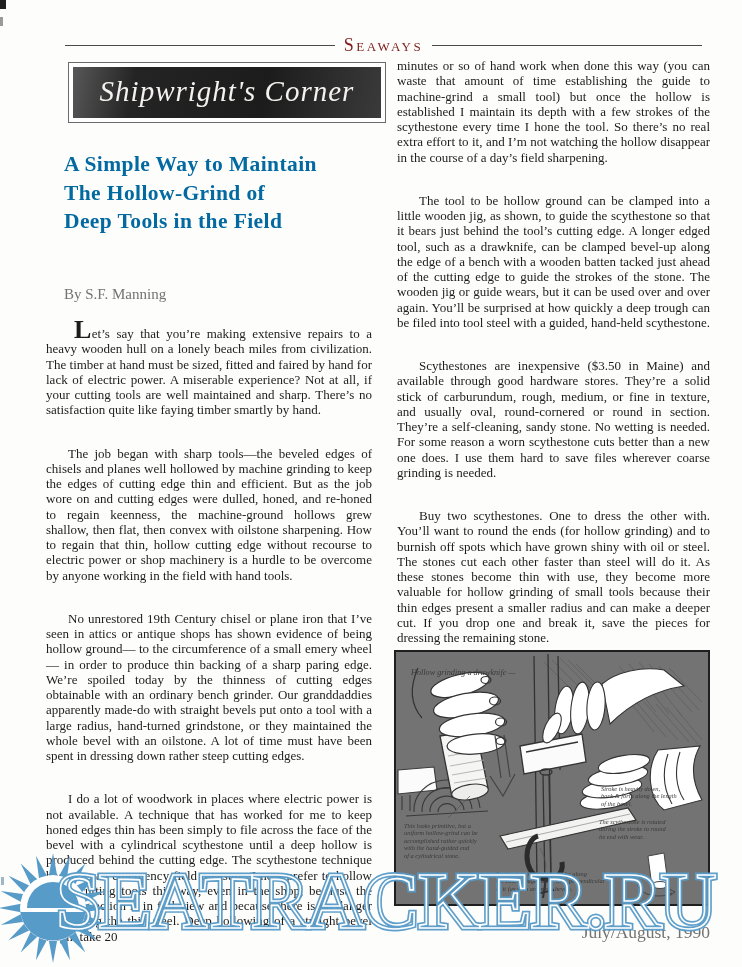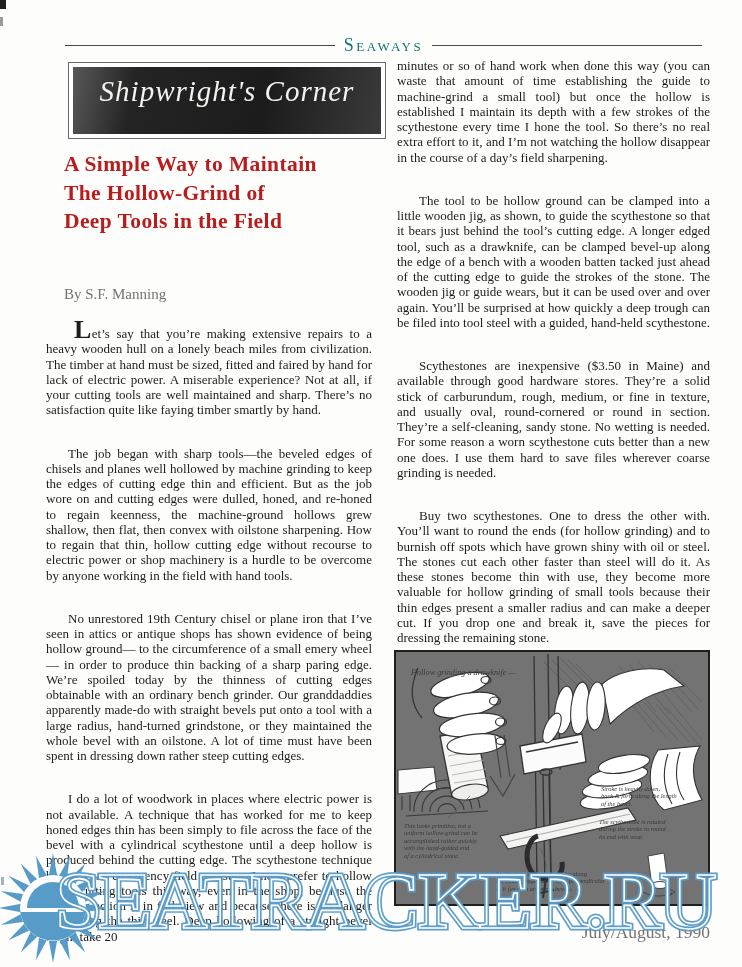--- a/index.html
+++ b/index.html
@@ -13,38 +13,38 @@
     color:#1b1b1b;
   }
   
   .masthead{
     position:absolute;left:65px;top:36px;width:637px;
     display:flex;align-items:center;gap:9px;
   }
   .masthead .rule{flex:1;height:0;border-top:1.6px solid #4a4a4a;}
   .masthead .mtitle{
     font-variant:small-caps;font-size:18px;letter-spacing:2.5px;
-    color:#0f766e;white-space:nowrap;line-height:1;
+    color:#7f1d1d;white-space:nowrap;line-height:1;
   }
   
   .banner{
     position:absolute;left:68px;top:62px;width:308px;
     border:1px solid #6a6a6a;padding:4px;background:#fff;
   }
   .banner-inner{
     background:linear-gradient(100deg,#585858 0%,#242424 20%,#1c1c1c 62%,#3a3a3a 100%);
     color:#f4f2ee;text-align:center;
     font-style:italic;font-size:29px;line-height:1;
-    padding:10px 0 28px 0;letter-spacing:1px;
+    padding:10px 0 12px 0;letter-spacing:1px;
   }
   
   .headline{
     position:absolute;left:64px;top:150px;width:330px;
     font-size:21.5px;font-weight:bold;line-height:28.5px;
-    color:#b91c1c;letter-spacing:.4px;
+    color:#0369a1;letter-spacing:.4px;
   }
   .byline{position:absolute;left:64px;top:286px;font-size:15px;color:#737373;}
   
   .col{position:absolute;font-size:13px;line-height:15.25px;text-align:justify;color:#1c1c1c;}
   .col-left{left:46px;top:326px;width:326px;}
   .col-right{left:397px;top:58px;width:313px;}
   .col p{margin:0;}
   .col p.indent{text-indent:22px;margin-top:28px;}
   .dropcap{font-size:26px;font-weight:bold;line-height:0;letter-spacing:.5px;}
   .p1{text-indent:28px;}

